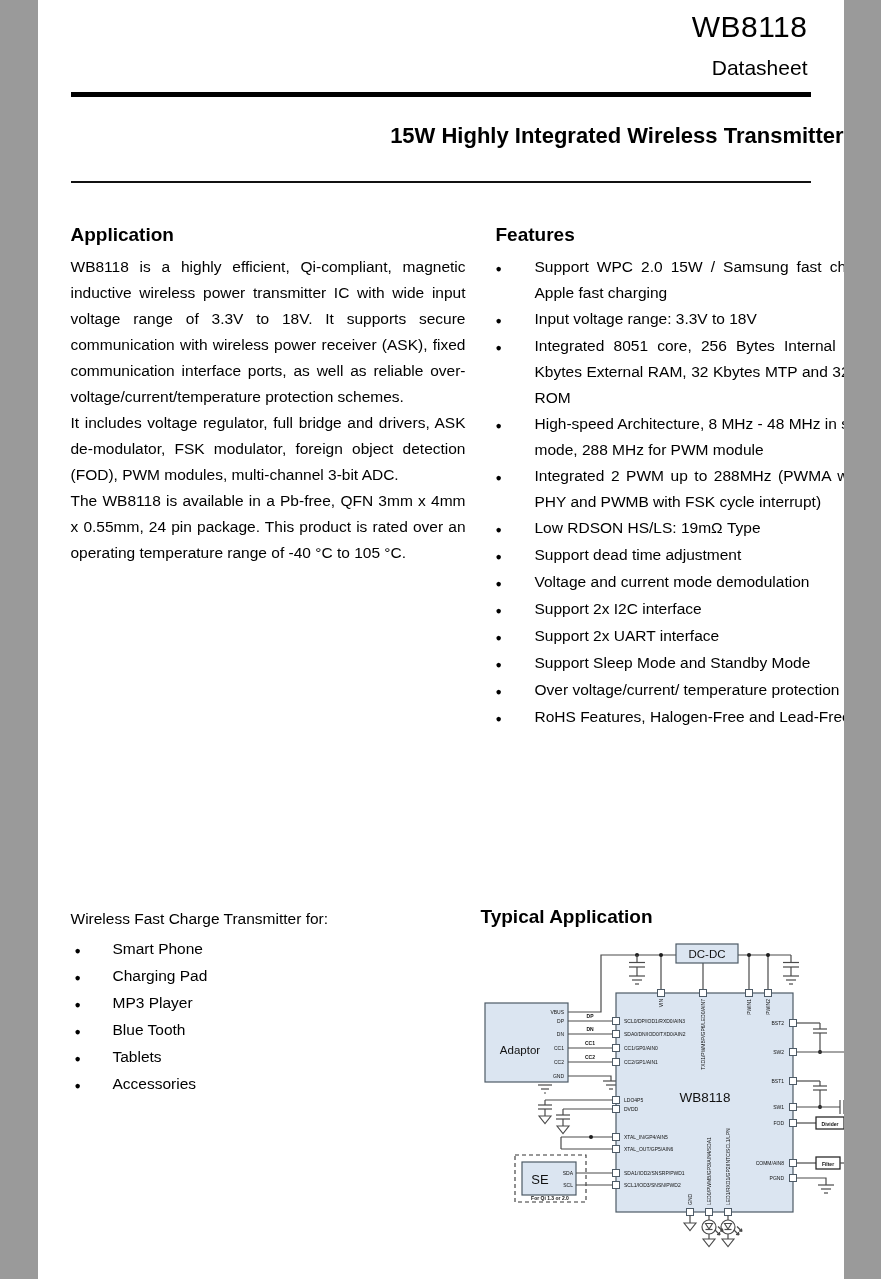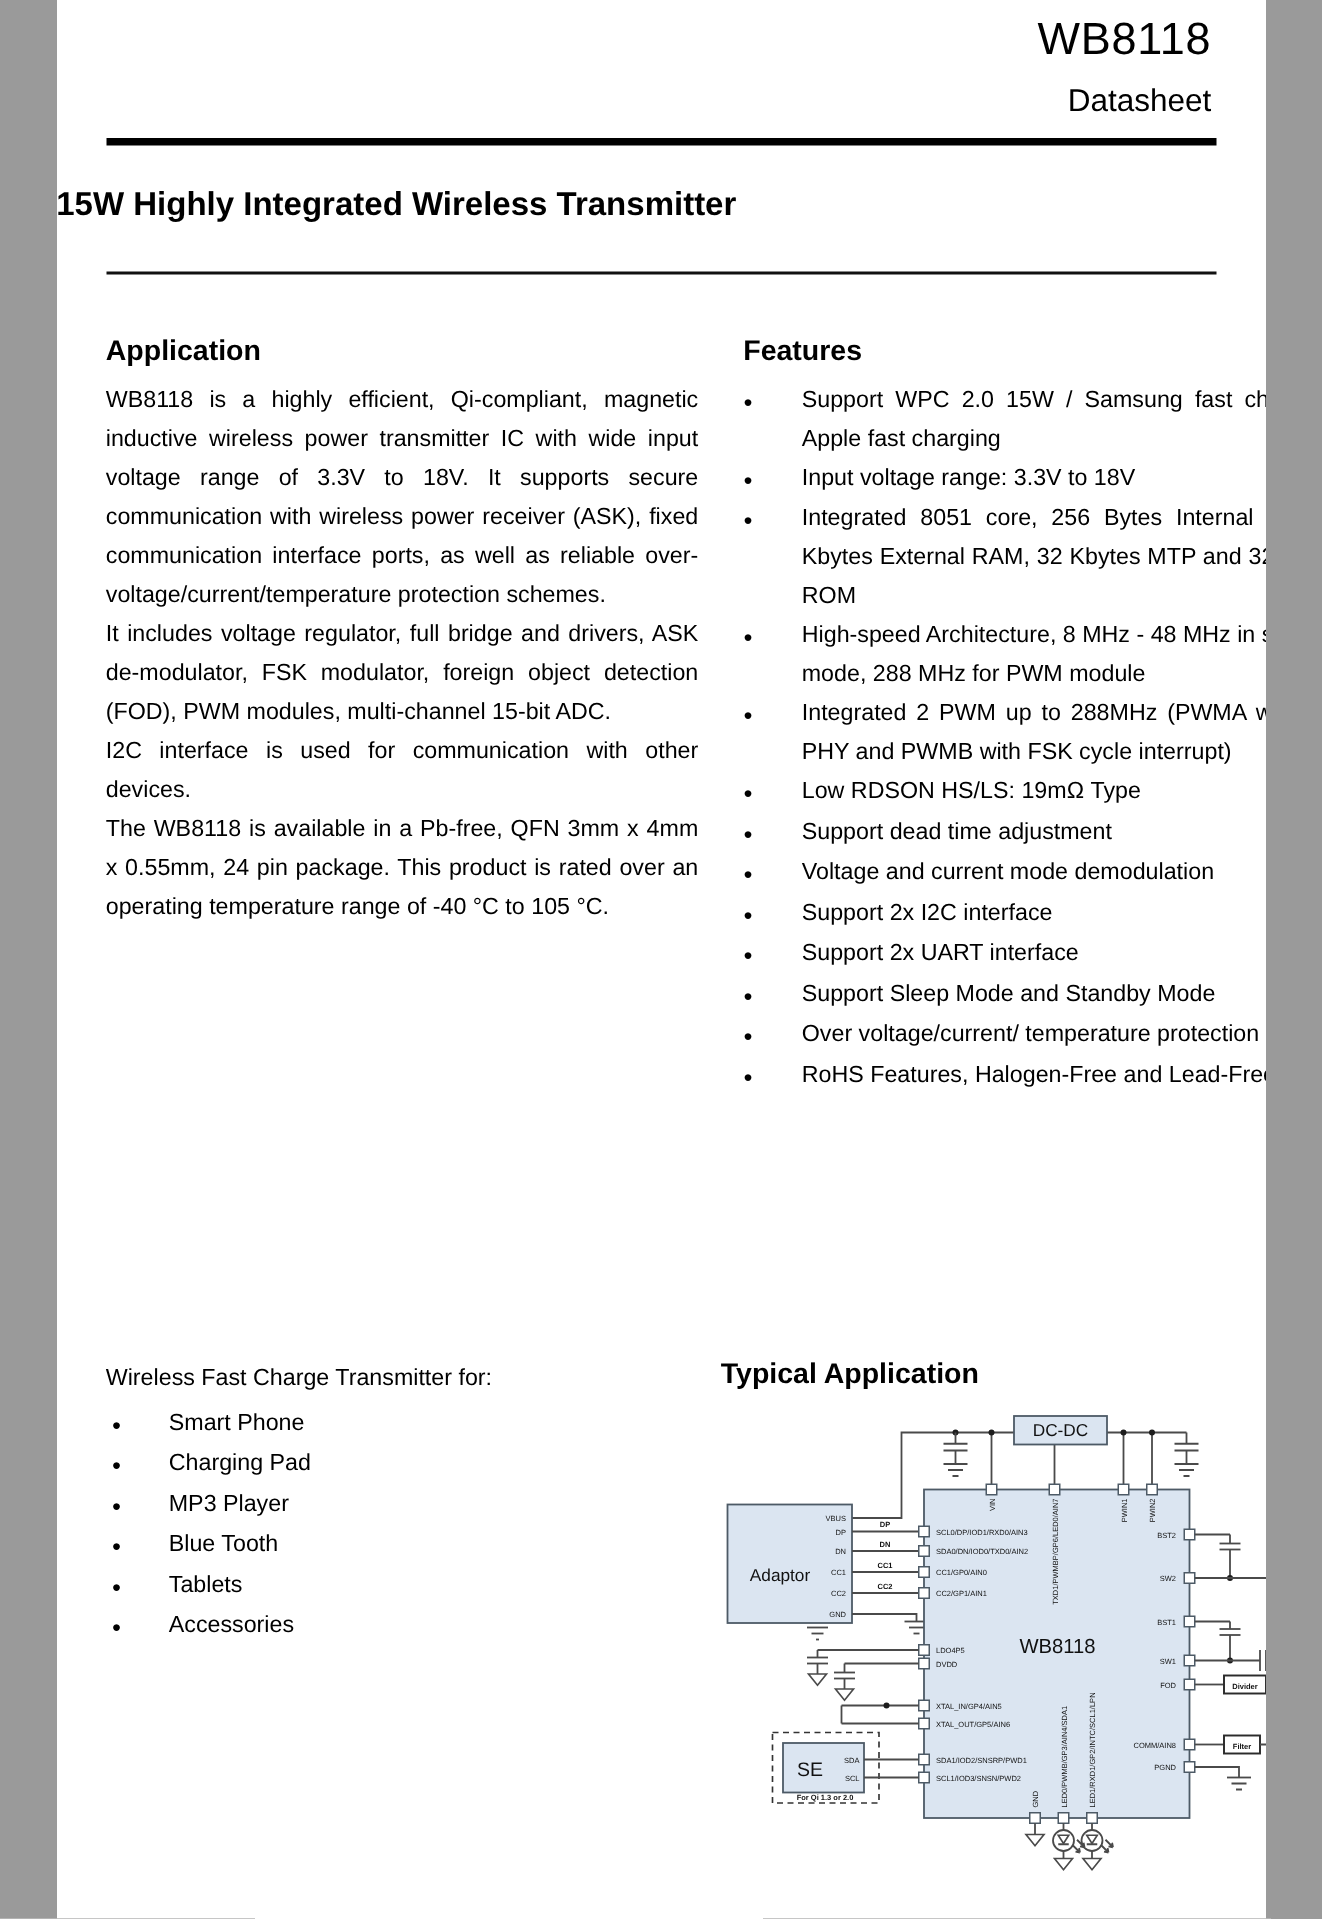--- a/index.html
+++ b/index.html
@@ -1,21 +1,21 @@
 <!DOCTYPE html>
 <html style="--block-fill: #dbe5f1; --block-border: #4d5a66; --wire: #4a4a4a;"><head>
 <meta charset="utf-8">
 <style>
   *{margin:0;padding:0;box-sizing:border-box}
   html,body{background:#9a9a9a;font-family:"Liberation Sans",sans-serif}
   .page{position:relative;width:806px;height:1279px;background:#fff;margin:0 auto;overflow:hidden;color:#000}
   .hdr-product{position:absolute;top:10px;right:36px;font-size:30px;font-weight:500;letter-spacing:.5px}
   .hdr-doctype{position:absolute;top:56px;right:36px;font-size:21px}
   .rule-thick{position:absolute;left:33px;right:33px;top:92px;height:5px;background:#000}
-  .doc-title{position:absolute;left:0;right:0;top:123px;text-align:left;font-size:22px;font-weight:bold}
+  .doc-title{position:absolute;left:0;right:0;top:123px;text-align:right;font-size:22px;font-weight:bold}
   .rule-thin{position:absolute;left:33px;right:33px;top:181px;height:2px;background:#111}
   .col-desc{position:absolute;left:33px;top:224px;width:395px}
   .col-feat{position:absolute;left:458px;top:224px;width:406px}
   .col-apps{position:absolute;left:33px;top:906px;width:395px}
   .typ-head{position:absolute;left:443px;top:906px}
   h2{font-size:19px;font-weight:bold;margin-bottom:8px}
   .body-text{font-size:15.5px;line-height:26px;text-align:justify}
   .body-text p{margin:0}
   .bullet-row{display:flex;font-size:15.5px;line-height:26px}
   .bullet-col{flex:0 0 39px}
@@ -46,22 +46,21 @@
   <div class="hdr-product">WB8118</div>
   <div class="hdr-doctype">Datasheet</div>
   <div class="rule-thick"></div>
   <div class="doc-title">15W Highly Integrated Wireless Transmitter</div>
   <div class="rule-thin"></div>
 
   <div class="col-desc">
     <h2>Application</h2>
     <div class="body-text">
       <p>WB8118 is a highly efficient, Qi-compliant, magnetic inductive wireless power transmitter IC with wide input voltage range of 3.3V to 18V. It supports secure communication with wireless power receiver (ASK), fixed communication interface ports, as well as reliable over-voltage/current/temperature protection schemes.</p>
-      <p>It includes voltage regulator, full bridge and drivers, ASK de-modulator, FSK modulator, foreign object detection (FOD), PWM modules, multi-channel 15-bit ADC.</p>
-      <p>I2C interface is used for communication with other devices.</p>
+      <p>It includes voltage regulator, full bridge and drivers, ASK de-modulator, FSK modulator, foreign object detection (FOD), PWM modules, multi-channel 3-bit ADC.</p>
       <p>The WB8118 is available in a Pb-free, QFN 3mm x 4mm x 0.55mm, 24 pin package. This product is rated over an operating temperature range of -40 °C to 105 °C.</p>
     </div>
   </div>
 
   <div class="col-feat">
     <h2>Features</h2>
     <div class="bullet-row">
         <span class="bullet-col"></span>
         <span class="bullet-text">Support WPC 2.0 15W / Samsung fast charging / Apple fast charging</span>
       </div>

